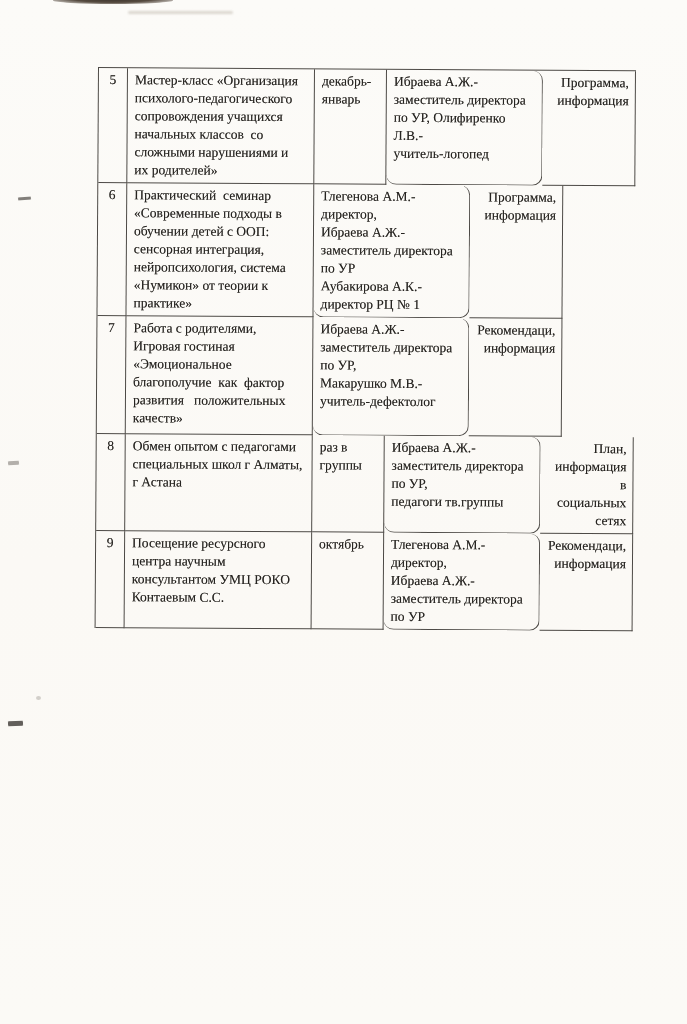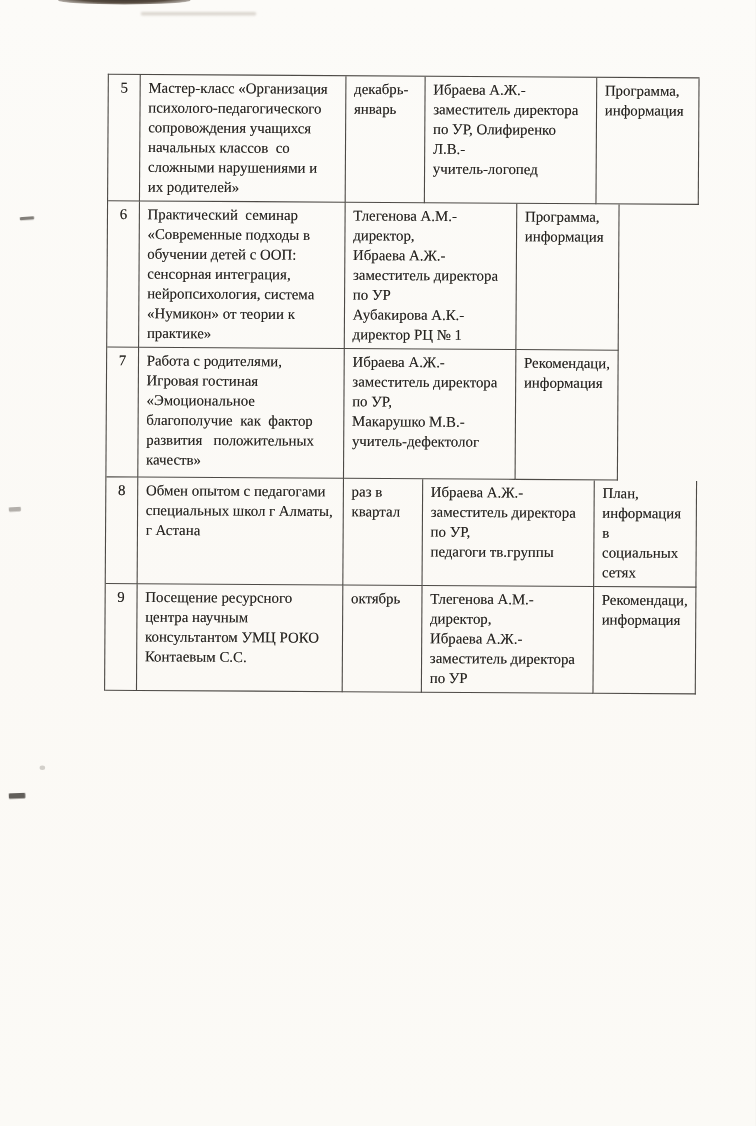--- a/index.html
+++ b/index.html
@@ -63,22 +63,22 @@
     box-sizing: border-box;
     border-right: 1px solid #4d4a46;
     border-bottom: 1px solid #4d4a46;
     padding: 3px 6px 3px 7px;
     white-space: pre-wrap;
     overflow: hidden;
   }
   .col-num  { width: 29px;  text-align: center; padding-left: 2px; padding-right: 2px; }
   .col-act  { width: 187px; }
   .col-time { width: 72px;  }
-  .col-resp { width: 156px; }
-  .col-out  { width: 93px;  }
+  .col-resp { width: 156px; border-radius: 10px; }
+  .col-out  { width: 93px; text-align: right;  }
   .row-5 .t-cell { min-height: 110px; }
   .row-6 .t-cell { min-height: 132px; }
   .row-7 .t-cell { min-height: 118px; }
   .row-8 .t-cell { min-height: 69px;  }
   .row-9 .t-cell { min-height: 96px;  }
 </style>
 </head>
 <body>
 
 <div class="page">
@@ -146,21 +146,21 @@
       <div class="t-cell col-out">Рекомендаци,
 информация</div>
     </div>
 
     <div class="t-row row-8">
       <div class="t-cell col-num">8</div>
       <div class="t-cell col-act">Обмен опытом с педагогами
 специальных школ г Алматы,
 г Астана</div>
       <div class="t-cell col-time">раз в
-квартал</div>
+группы</div>
       <div class="t-cell col-resp">Ибраева А.Ж.-
 заместитель директора
 по УР,
 педагоги тв.группы</div>
       <div class="t-cell col-out">План,
 информация в
 социальных
 сетях</div>
     </div>
 

